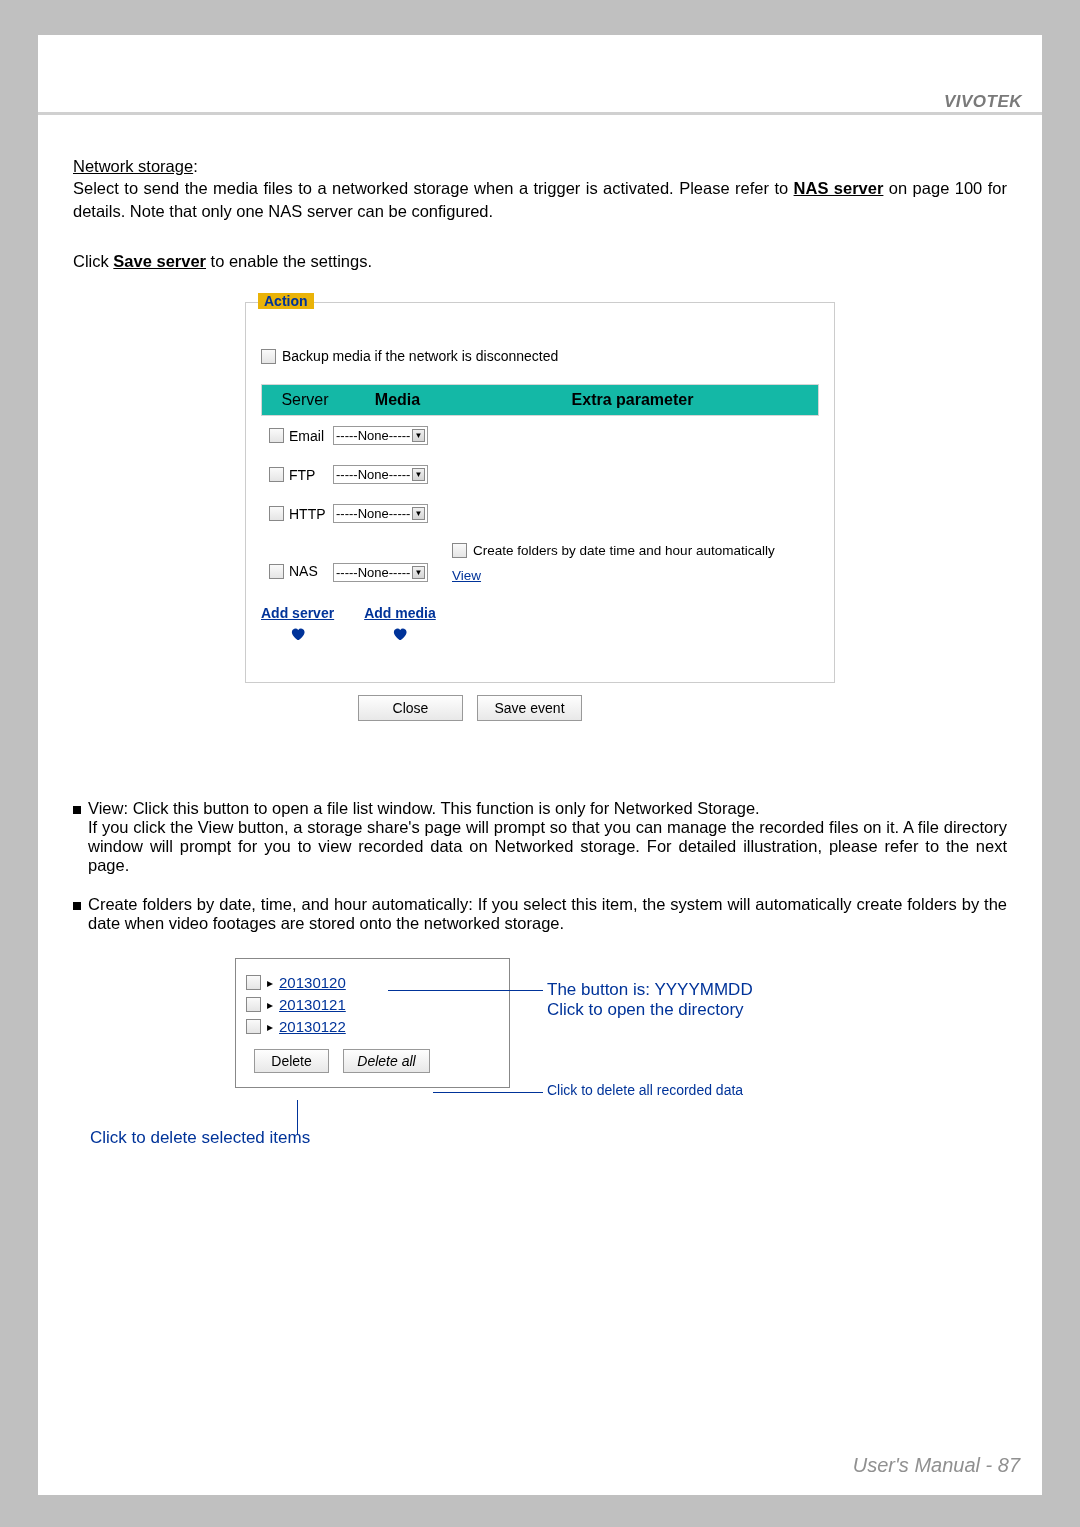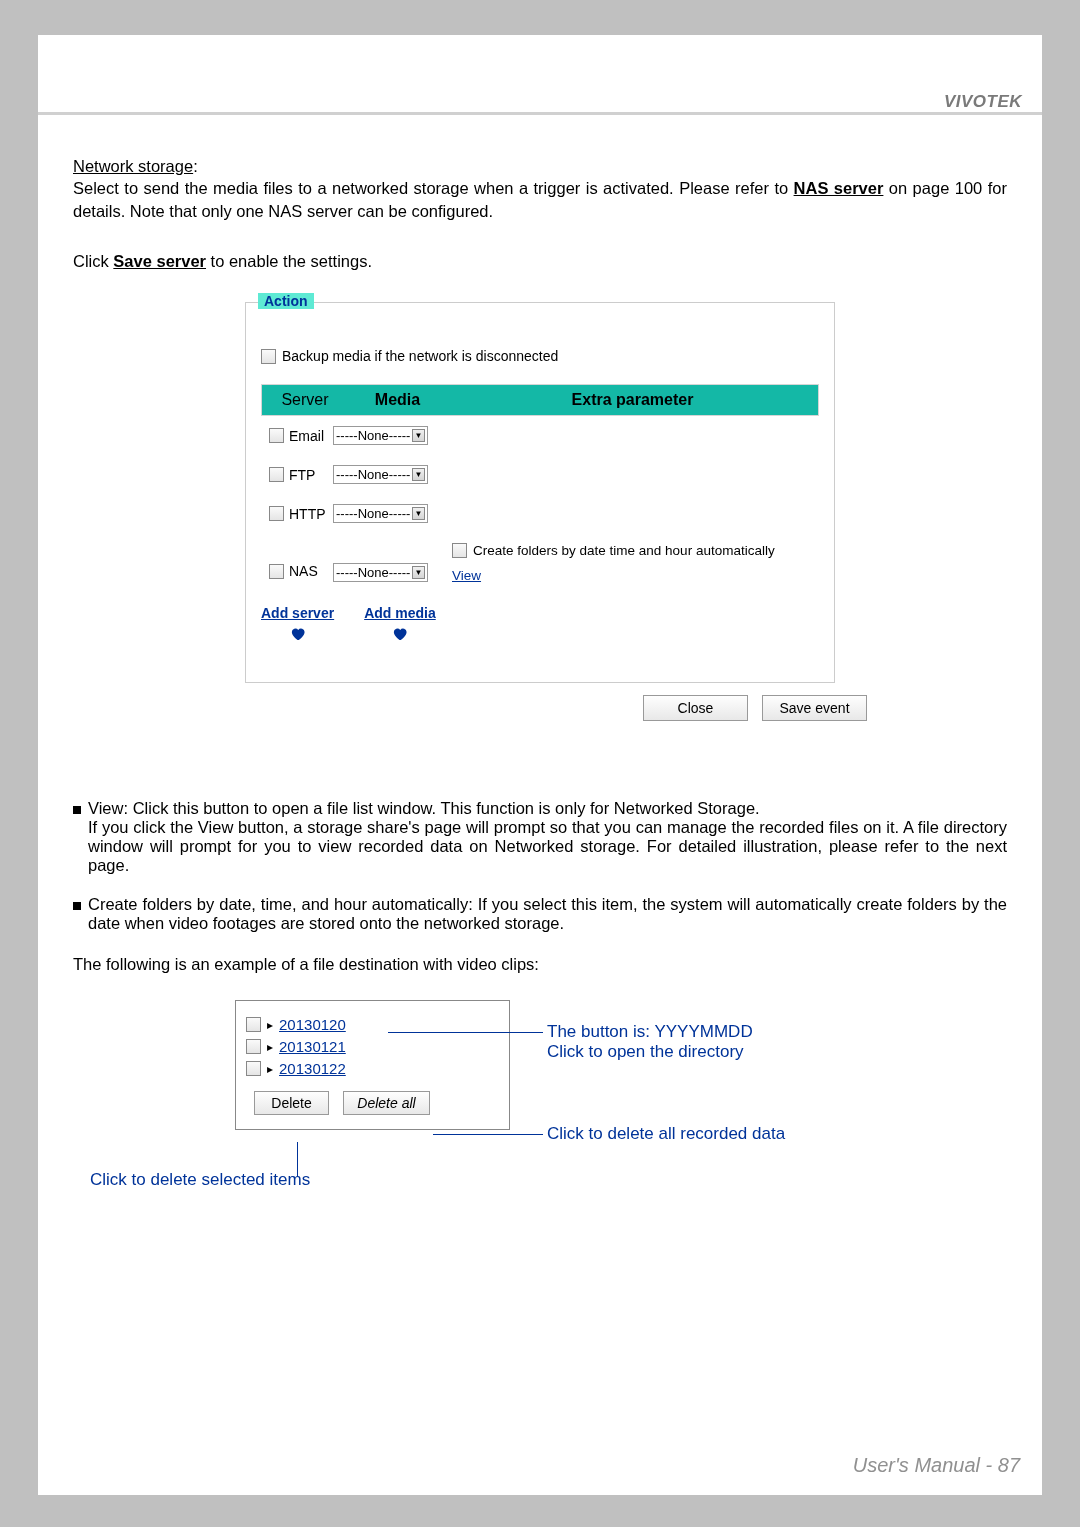--- a/index.html
+++ b/index.html
@@ -48,21 +48,21 @@
   width: 590px;
   margin: 30px auto 0 auto;
   border: 1px solid #ccc;
   padding: 10px 15px 40px 15px;
   position: relative;
 }
 .action-title {
   position: absolute;
   top: -10px;
   left: 12px;
-  background: #5eead4;
+  background: #eab308;
   padding: 0 6px;
   color: #003399;
   font-weight: bold;
   font-size: 14px;
 }
 .backup-row {
   margin: 35px 0 20px 0;
   font-size: 14px;
   display: flex;
   align-items: center;
@@ -124,21 +124,21 @@
   display: flex;
   gap: 30px;
   align-items: center;
   font-size: 14px;
 }
 .add-link { color: #003399; text-decoration: underline; font-weight: bold; display: flex; align-items:center; gap:4px; cursor:pointer;flex-direction:column; }
 .heart-icn {
   width:17px;height:17px;fill:#003399;
 }
 .btn-row {
-  display: flex; justify-content: flex-end; gap: 14px;
+  display: flex; justify-content: center; gap: 14px;
   margin-top: 12px; margin-right:140px;
 }
 .btn {
   width: 105px;
   padding: 4px 0;
   text-align: center;
   background: linear-gradient(#fefefe,#e8e8e8);
   border: 1px solid #999;
   font-size: 14px;
   cursor: pointer;
@@ -188,21 +188,21 @@
   left: 312px;
   top: 22px;
   color:#003399;
   font-size:17px;
 }
 .ann2 {
   position:absolute;
   left: 312px;
   top: 124px;
   color:#003399;
-  font-size:17px;
+  font-size:14px;
 }
 .line-h1 {
   position:absolute;
   top: 32px;
   left: 153px;
   width: 155px;
   height: 1px;
   background: #003399;
 }
 .line-h2 {
@@ -352,21 +352,20 @@
           <span>View: Click this button to open a file list window. This function is only for Networked Storage.</span><br>
           <span>If you click the View button, a storage share's page will prompt so that you can manage the recorded files on it. A file directory window will prompt for you to view recorded data on Networked storage. For detailed illustration, please refer to the next page.</span>
         </div>
       </div>
       <div class="bullet">
         <span class="sq"></span>
         <div>Create folders by date, time, and hour automatically: If you select this item, the system will automatically create folders by the date when video footages are stored onto the networked storage.</div>
       </div>
     </div>
 
-    <p style="margin-top:14px;">The following is an example of a file destination with video clips:</p>
 
     <div class="example-wrap">
       <div class="fbox">
         <div class="frow">
           <span class="cbx"></span>
           <span class="fold-icn">▸</span>
           <span class="flink">20130120</span>
         </div>
         <div class="frow">
           <span class="cbx"></span>

